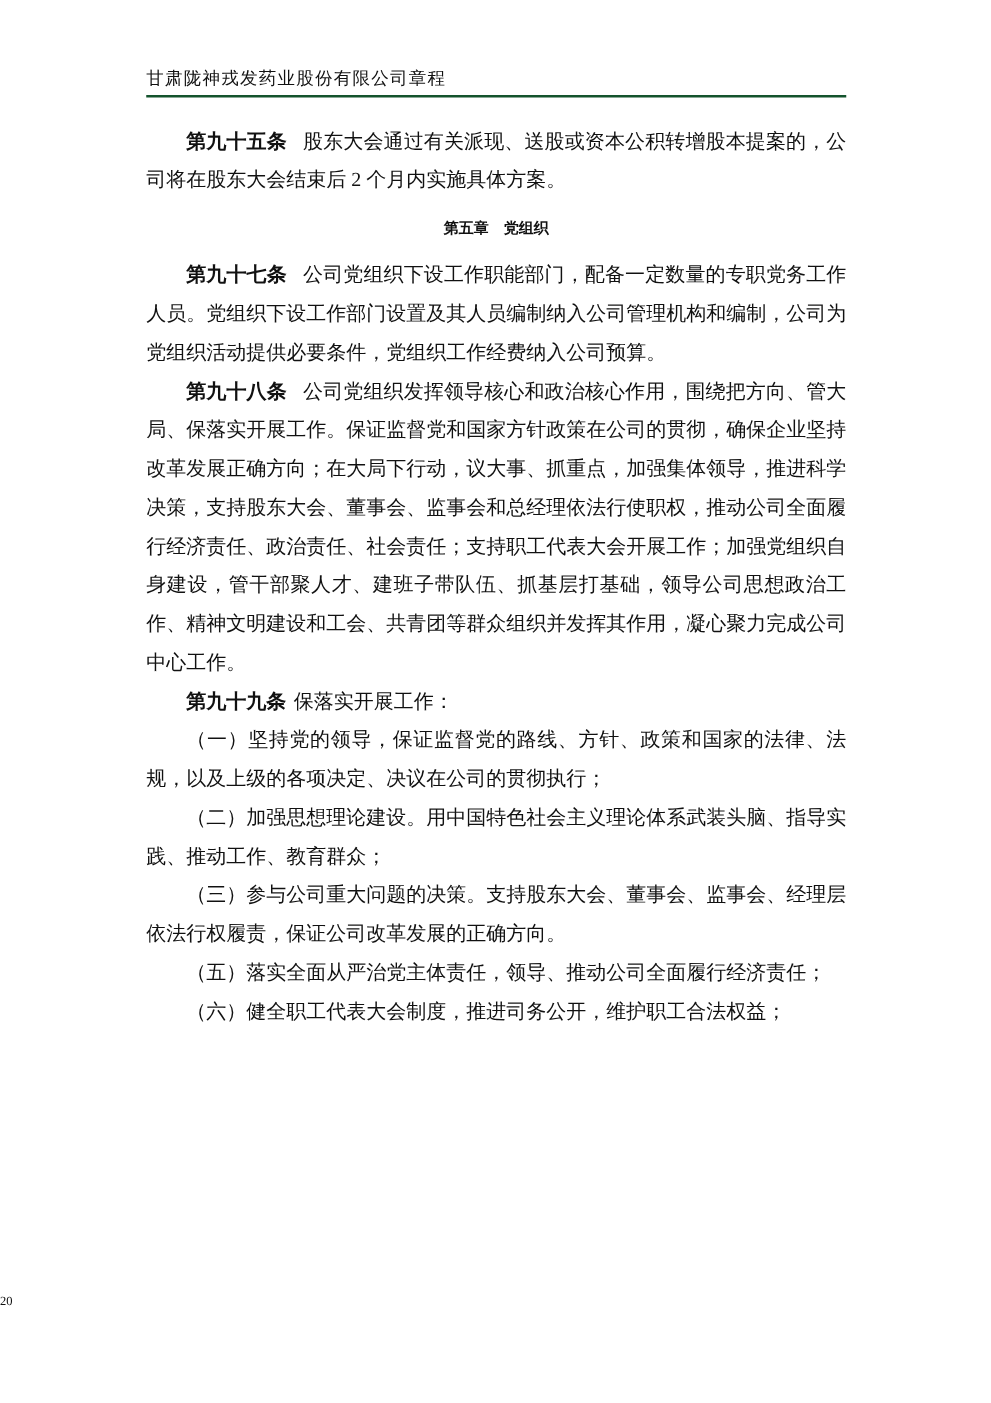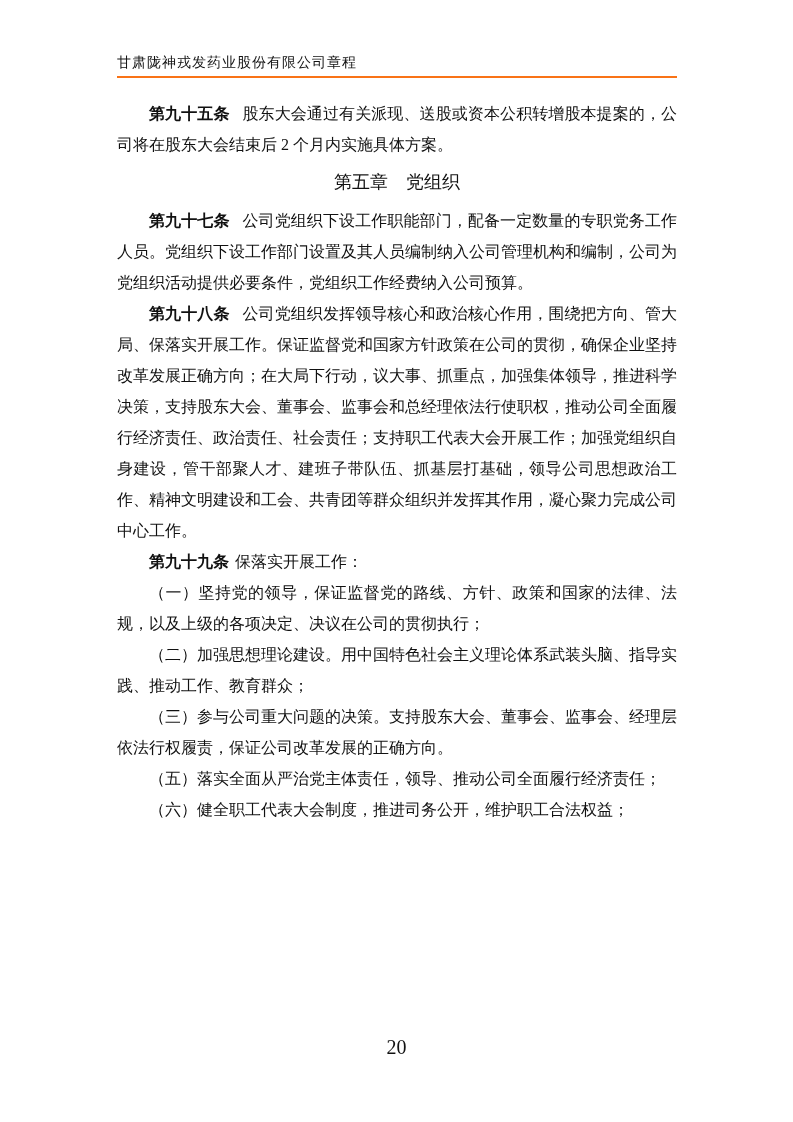--- a/index.html
+++ b/index.html
@@ -17,21 +17,21 @@
     overflow: hidden;
   }
   .doc-header {
     position: absolute;
     left: 117px;
     top: 54px;
     width: 560px;
     font-size: 14px;
     letter-spacing: 1px;
     padding-bottom: 4px;
-    border-bottom: 2px solid #f97316;
+    border-bottom: 2px solid #14532d;
   }
   .doc-body {
     position: absolute;
     left: 117px;
     top: 98px;
     width: 560px;
     font-size: 16px;
     line-height: 31px;
     text-align: justify;
   }
@@ -44,30 +44,29 @@
     margin-right: 13px;
     margin-top: 36px;
   }
   .article-label--tight {
     margin-right: 6px;
   }
   .chapter-heading {
     margin: 7px 0 7px 0;
     text-indent: 0;
     text-align: center;
-    font-weight: normal;
-    font-size: 18px;
+    font-weight: bold;
+    font-size: 12px;
   }
   .doc-footer {
     position: absolute;
     left: 0;
     top: 1036px;
     width: 100%;
-    text-align: center;
-    font-size: 20px;
+    font-size: 10px;
   }
 </style>
 </head>
 <body>
 
 <div class="page">
 
   <div class="doc-header">
     <span>甘肃陇神戎发药业股份有限公司章程</span>
   </div>

